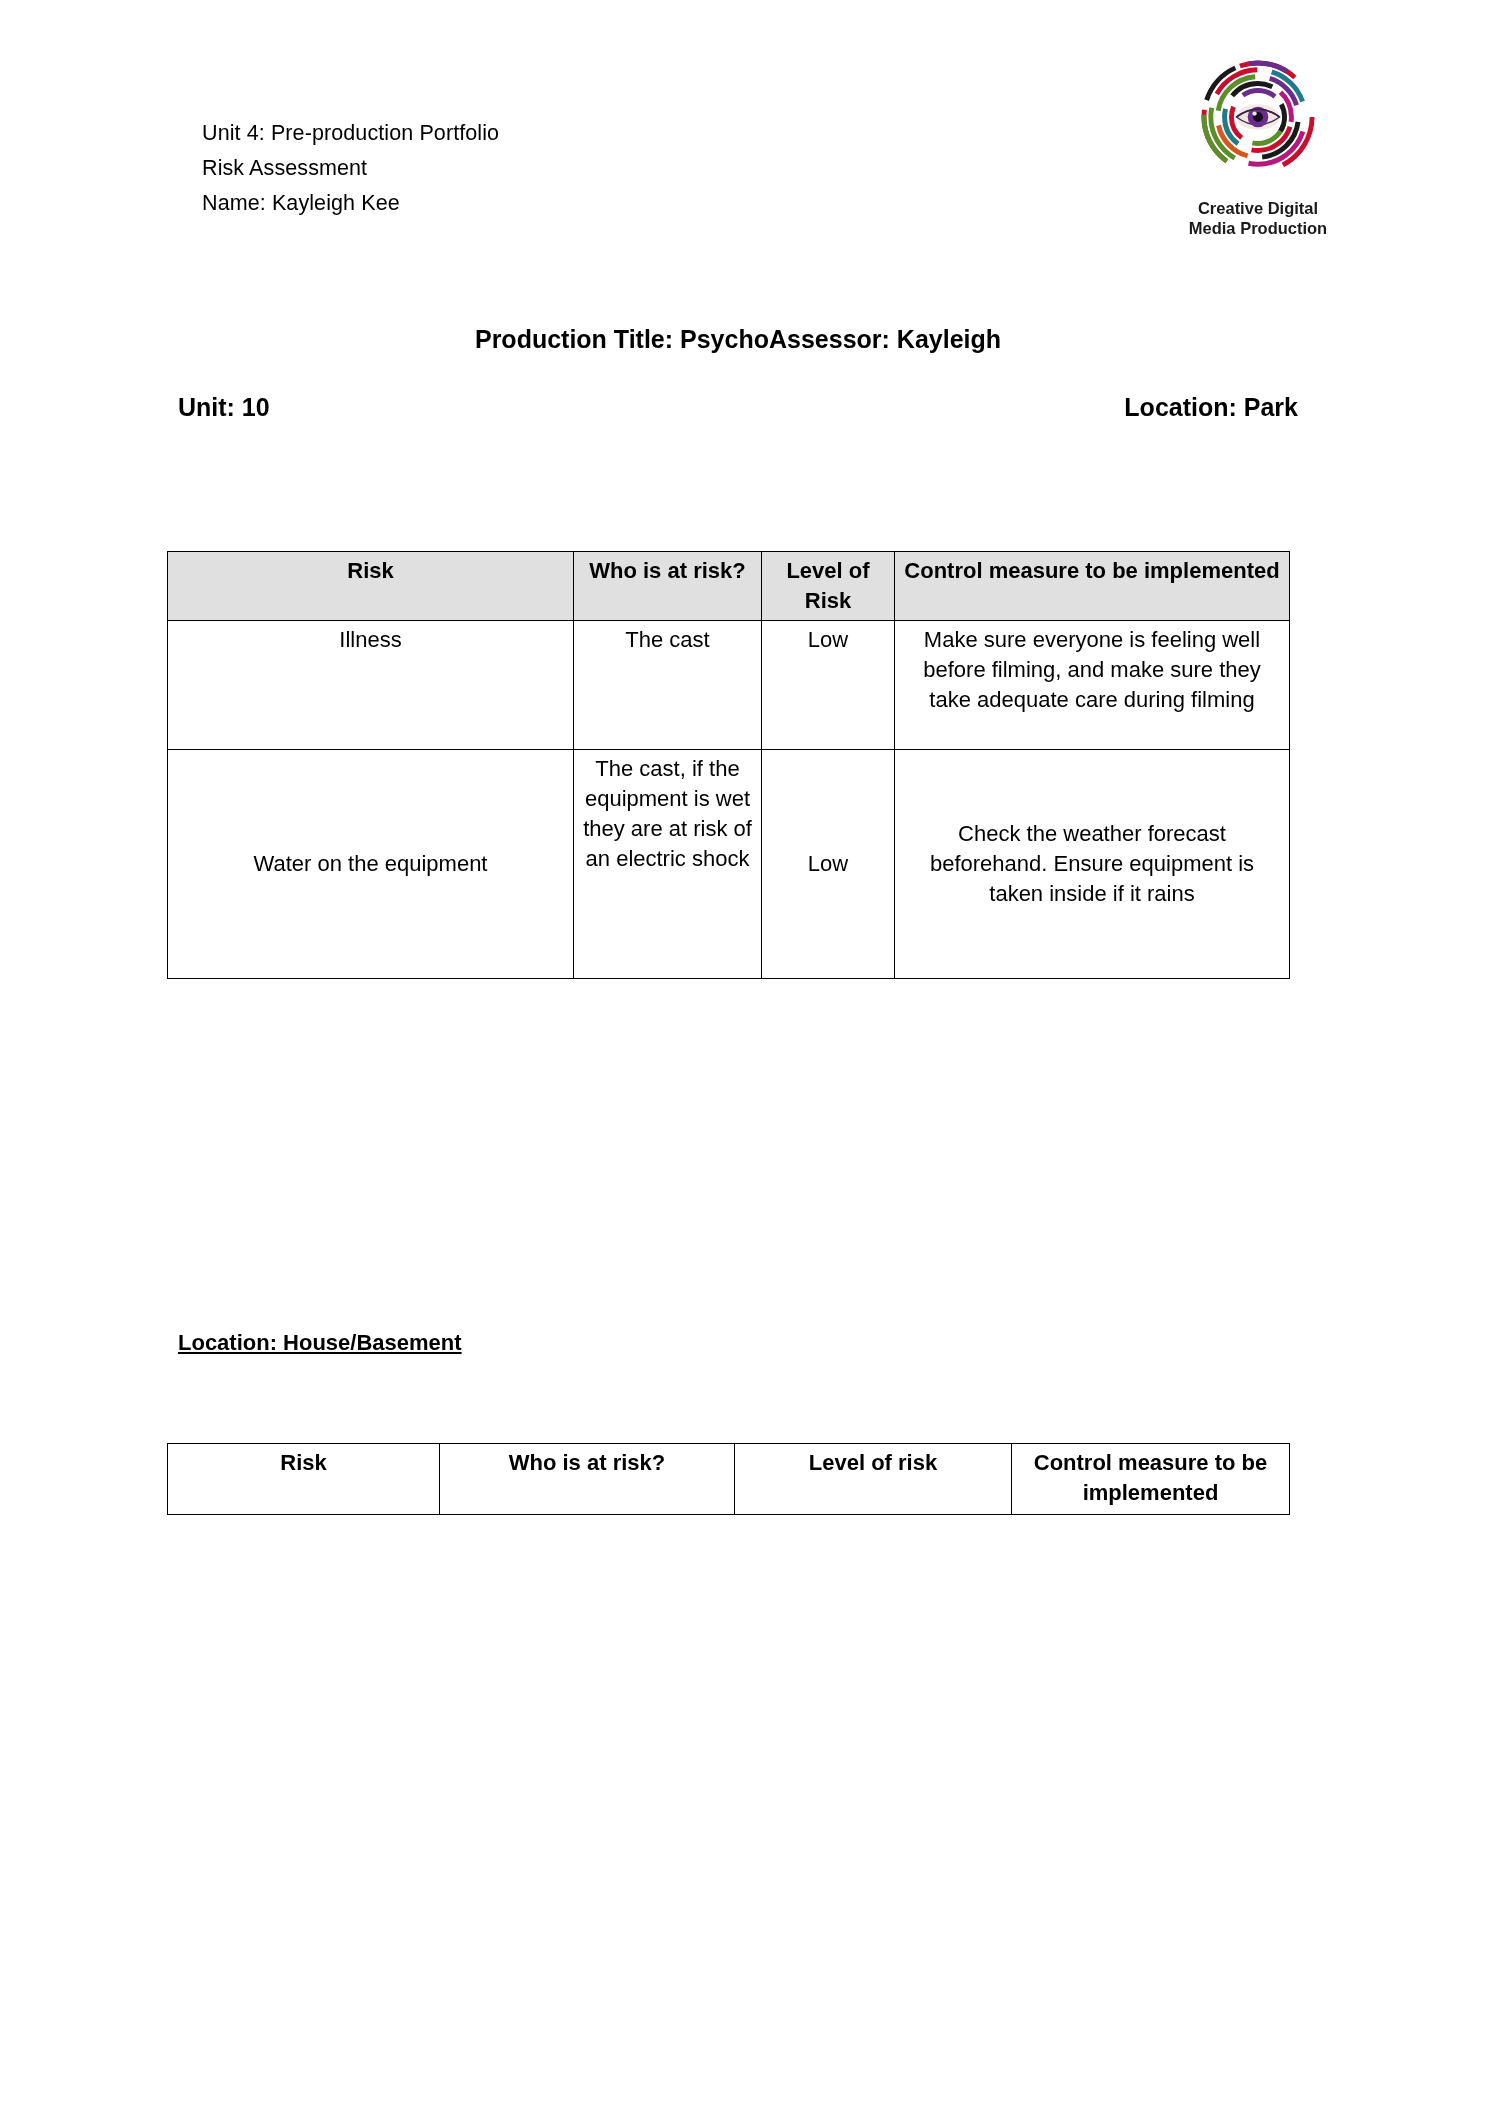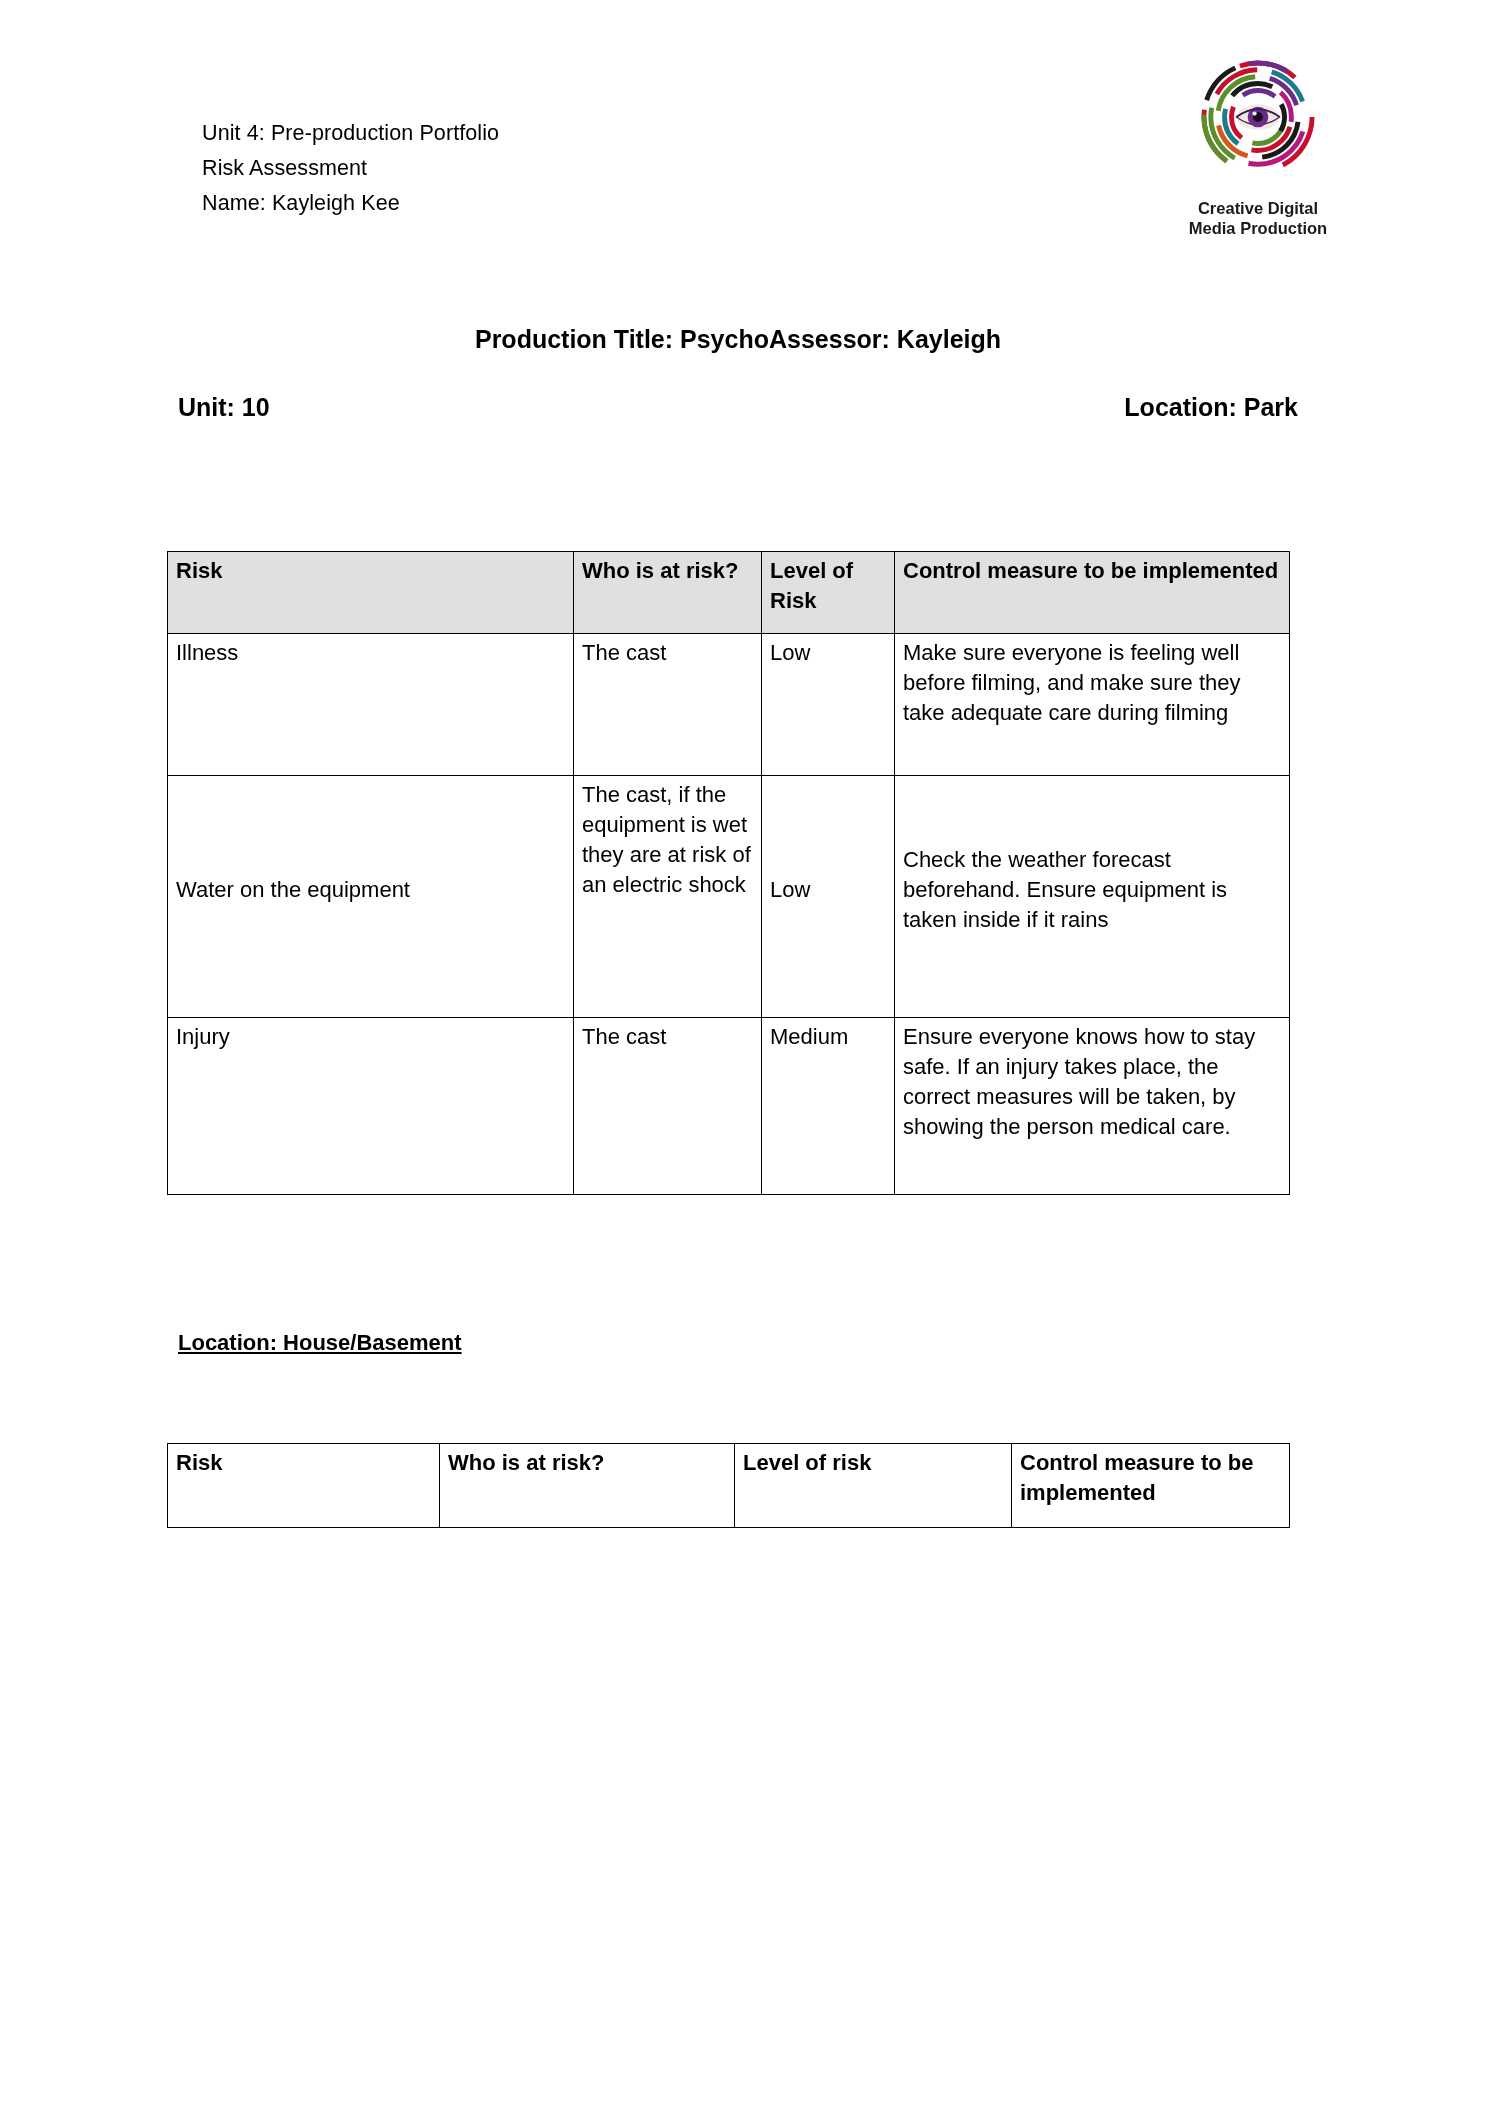--- a/index.html
+++ b/index.html
@@ -90,23 +90,23 @@
   table.risk-table {
     position: absolute;
     border-collapse: collapse;
     table-layout: fixed;
     font-size: 22px;
     line-height: 30px;
   }
   table.risk-table td,
   table.risk-table th {
     border: 1.5px solid #000000;
-    padding: 4px 8px 17px 8px;
+    padding: 4px 8px 4px 8px;
     vertical-align: top;
-    text-align: left;
+    text-align: center;
     font-weight: normal;
     word-wrap: break-word;
     overflow-wrap: break-word;
   }
   table.risk-table th {
     font-weight: bold;
   }
 
   
   #table-park {
@@ -230,26 +230,20 @@
         <td>The cast</td>
         <td>Low</td>
         <td>Make sure everyone is feeling well before filming, and make sure they take adequate care during filming</td>
       </tr>
       <tr class="r-water">
         <td class="mid-align">Water on the equipment</td>
         <td>The cast, if the equipment is wet they are at risk of an electric shock</td>
         <td class="mid-align">Low</td>
         <td class="mid-align">Check the weather forecast beforehand. Ensure equipment is taken inside if it rains</td>
       </tr>
-      <tr class="r-injury">
-        <td>Injury</td>
-        <td>The cast</td>
-        <td>Medium</td>
-        <td>Ensure everyone knows how to stay safe. If an injury takes place, the correct measures will be taken, by showing the person medical care.</td>
-      </tr>
     </tbody>
   </table>
 
   <div class="section-heading">Location: House/Basement</div>
 
   <table class="risk-table" id="table-house">
     <colgroup>
       <col class="c1">
         <col class="c2">
         <col class="c3">

